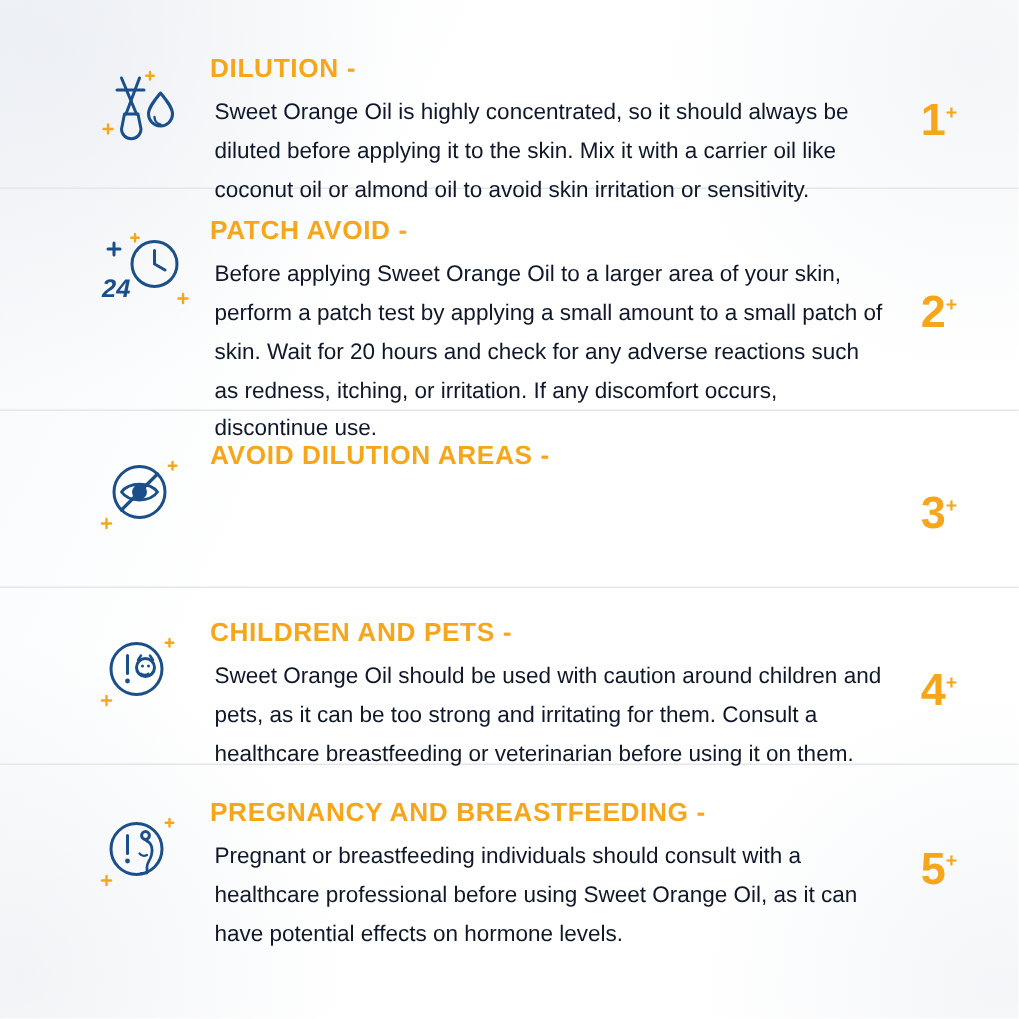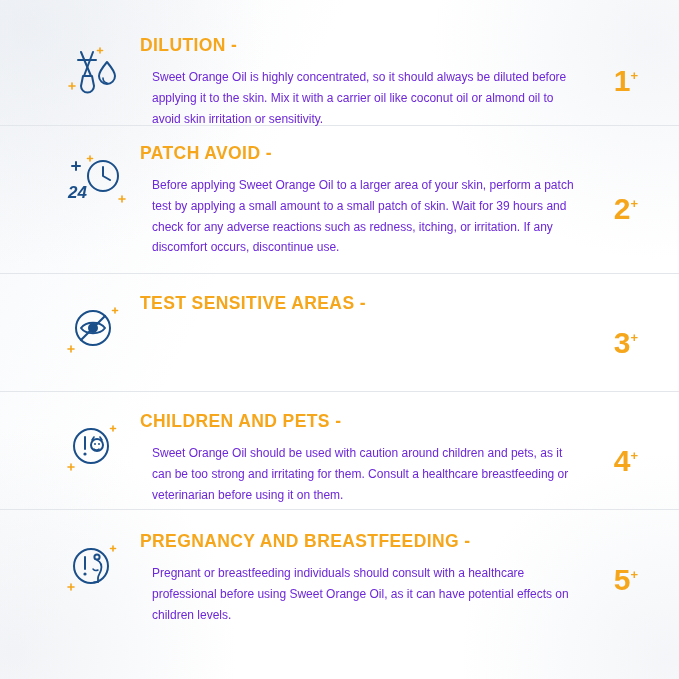--- a/index.html
+++ b/index.html
@@ -66,24 +66,24 @@
   .tip-title {
     color: #f5a61b;
     font-size: 17.5px;
     font-weight: bold;
     letter-spacing: 0.4px;
     margin: 0 0 7px 0;
     line-height: 1.1;
     white-space: nowrap;
   }
   .tip-text {
-    color: #6d28d9;
-    font-size: 12px;
+    color: #0f172a;
+    font-size: 15px;
     line-height: 1.72;
-    margin: 12px;
+    margin: 3px;
   }
   .tip-num {
     flex: 0 0 46px;
     width: 46px;
     text-align: center;
     color: #f5a61b;
     font-size: 30px;
     font-weight: bold;
     line-height: 1;
     align-self: center;
@@ -145,42 +145,42 @@
           <g stroke="#f5a61b" stroke-width="1.6">
             <line x1="62" y1="46" x2="62" y2="52"></line>
             <line x1="59" y1="49" x2="65" y2="49"></line>
             <line x1="30" y1="6" x2="30" y2="11"></line>
             <line x1="27.5" y1="8.5" x2="32.5" y2="8.5"></line>
           </g>
         </svg>
       </div>
       <div class="tip-body">
         <p class="tip-title">PATCH AVOID -</p>
-        <p class="tip-text">Before applying Sweet Orange Oil to a larger area of your skin, perform a patch test by applying a small amount to a small patch of skin. Wait for 39 hours and check for any adverse reactions such as redness, itching, or irritation. If any discomfort occurs, discontinue use.</p>
+        <p class="tip-text">Before applying Sweet Orange Oil to a larger area of your skin, perform a patch test by applying a small amount to a small patch of skin. Wait for 20 hours and check for any adverse reactions such as redness, itching, or irritation. If any discomfort occurs, discontinue use.</p>
       </div>
       <div class="tip-num"><span>2</span><span class="plus">+</span></div>
     </div>
 
     <div class="tip-row row-3">
       <div class="tip-icon">
         <svg width="64" height="60" viewBox="0 0 64 60" fill="none" stroke="#1b4f8a" stroke-width="2" stroke-linecap="round" stroke-linejoin="round">
           <circle cx="30" cy="28" r="17"></circle>
           <path d="M18 28 c5 -7 19 -7 24 0 c-5 7 -19 7 -24 0 z"></path>
           <circle cx="30" cy="28" r="4" fill="#1b4f8a"></circle>
           <line x1="18" y1="40" x2="42" y2="16" stroke-width="2.2"></line>
           <g stroke="#f5a61b" stroke-width="1.6">
             <line x1="8" y1="46" x2="8" y2="52"></line>
             <line x1="5" y1="49" x2="11" y2="49"></line>
             <line x1="52" y1="8" x2="52" y2="13"></line>
             <line x1="49.5" y1="10.5" x2="54.5" y2="10.5"></line>
           </g>
         </svg>
       </div>
       <div class="tip-body">
-        <p class="tip-title">TEST SENSITIVE AREAS -</p>
+        <p class="tip-title">AVOID DILUTION AREAS -</p>
       </div>
       <div class="tip-num"><span>3</span><span class="plus">+</span></div>
     </div>
 
     <div class="tip-row row-4">
       <div class="tip-icon">
         <svg width="64" height="60" viewBox="0 0 64 60" fill="none" stroke="#1b4f8a" stroke-width="2" stroke-linecap="round" stroke-linejoin="round">
           <circle cx="28" cy="28" r="17"></circle>
           <line x1="22" y1="19" x2="22" y2="31"></line>
           <circle cx="22" cy="36" r="1.6" fill="#1b4f8a" stroke="none"></circle>
@@ -217,19 +217,19 @@
           <g stroke="#f5a61b" stroke-width="1.6">
             <line x1="8" y1="46" x2="8" y2="52"></line>
             <line x1="5" y1="49" x2="11" y2="49"></line>
             <line x1="50" y1="8" x2="50" y2="13"></line>
             <line x1="47.5" y1="10.5" x2="52.5" y2="10.5"></line>
           </g>
         </svg>
       </div>
       <div class="tip-body">
         <p class="tip-title">PREGNANCY AND BREASTFEEDING -</p>
-        <p class="tip-text">Pregnant or breastfeeding individuals should consult with a healthcare professional before using Sweet Orange Oil, as it can have potential effects on children levels.</p>
+        <p class="tip-text">Pregnant or breastfeeding individuals should consult with a healthcare professional before using Sweet Orange Oil, as it can have potential effects on hormone levels.</p>
       </div>
       <div class="tip-num"><span>5</span><span class="plus">+</span></div>
     </div>
 
   </div>
 </div>
 
 </body></html>

